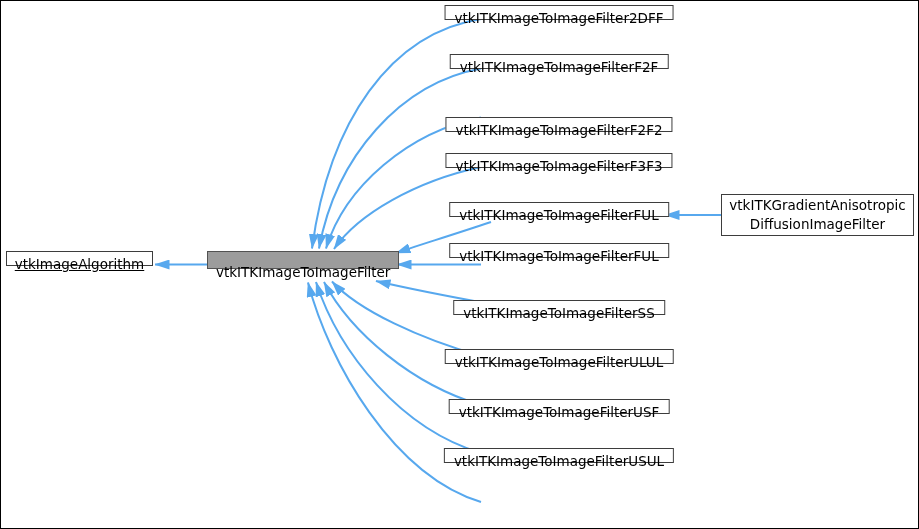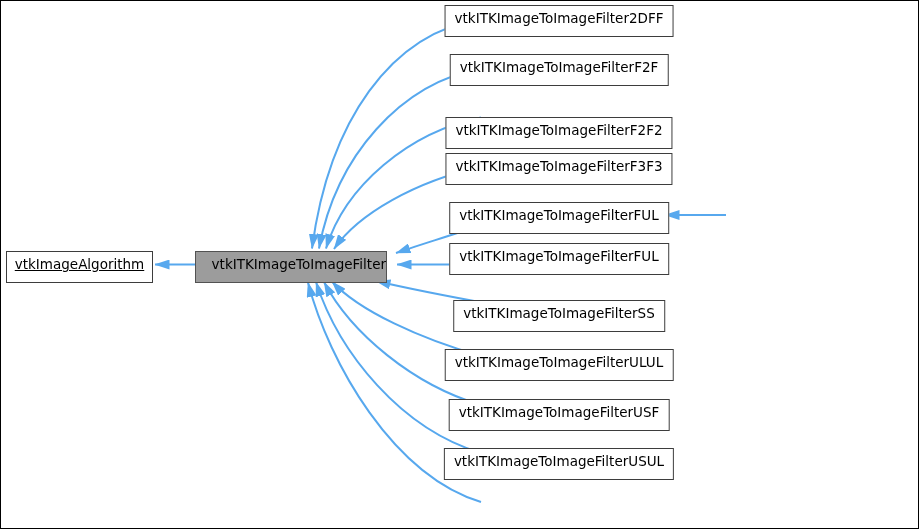--- a/index.html
+++ b/index.html
@@ -25,42 +25,41 @@
     height: 529px;
   }
   .edge {
     fill: none;
     stroke: var(--arrow, #57a8ee);
     stroke-width: 2;
   }
   .node {
     position: absolute;
     box-sizing: border-box;
-    height: 32px;
+    height: 15px;
     line-height: 25px;
     border: 1px solid var(--node-border, #3d3d3d);
     background: var(--node-fill, #ffffff);
     color: var(--text, #000000);
     font-size: 13.5px;
     white-space: nowrap;
     text-align: center;
     padding: 0 9px;
   }
   .node.derived-col {
     left: 558px;
     transform: translateX(-50%);
   }
   .node.current {
     background: var(--current-fill, #9c9c9c);
     border-color: var(--current-border, #525252);
-    left: 194px;
+    left: 206px;
     top: 250px;
     width: 192px;
-    padding: 0;
-    text-align: right;
+    padding: 8px;
   }
   .node.base {
     left: 5px;
     top: 250px;
     width: 147px;
     padding: 0;
     text-decoration: underline;
   }
   .node.multiline {
     left: 720px;
@@ -106,14 +105,18 @@
   <div class="node derived-col" style="top:53px">vtkITKImageToImageFilterF2F</div>
   <div class="node derived-col" style="top:116px">vtkITKImageToImageFilterF2F2</div>
   <div class="node derived-col" style="top:152px">vtkITKImageToImageFilterF3F3</div>
   <div class="node derived-col" style="top:201px">vtkITKImageToImageFilterFUL</div>
   <div class="node derived-col" style="top:242px">vtkITKImageToImageFilterFUL</div>
   <div class="node derived-col" style="top:299px">vtkITKImageToImageFilterSS</div>
   <div class="node derived-col" style="top:398px">vtkITKImageToImageFilterUSF</div>
   <div class="node derived-col" style="top:348px">vtkITKImageToImageFilterULUL</div>
   <div class="node derived-col" style="top:447px">vtkITKImageToImageFilterUSUL</div>
 
+  <div class="node multiline">
+    <span>vtkITKGradientAnisotropic</span>
+    <span>DiffusionImageFilter</span>
+  </div>
 
 </div>
 
 </body></html>

